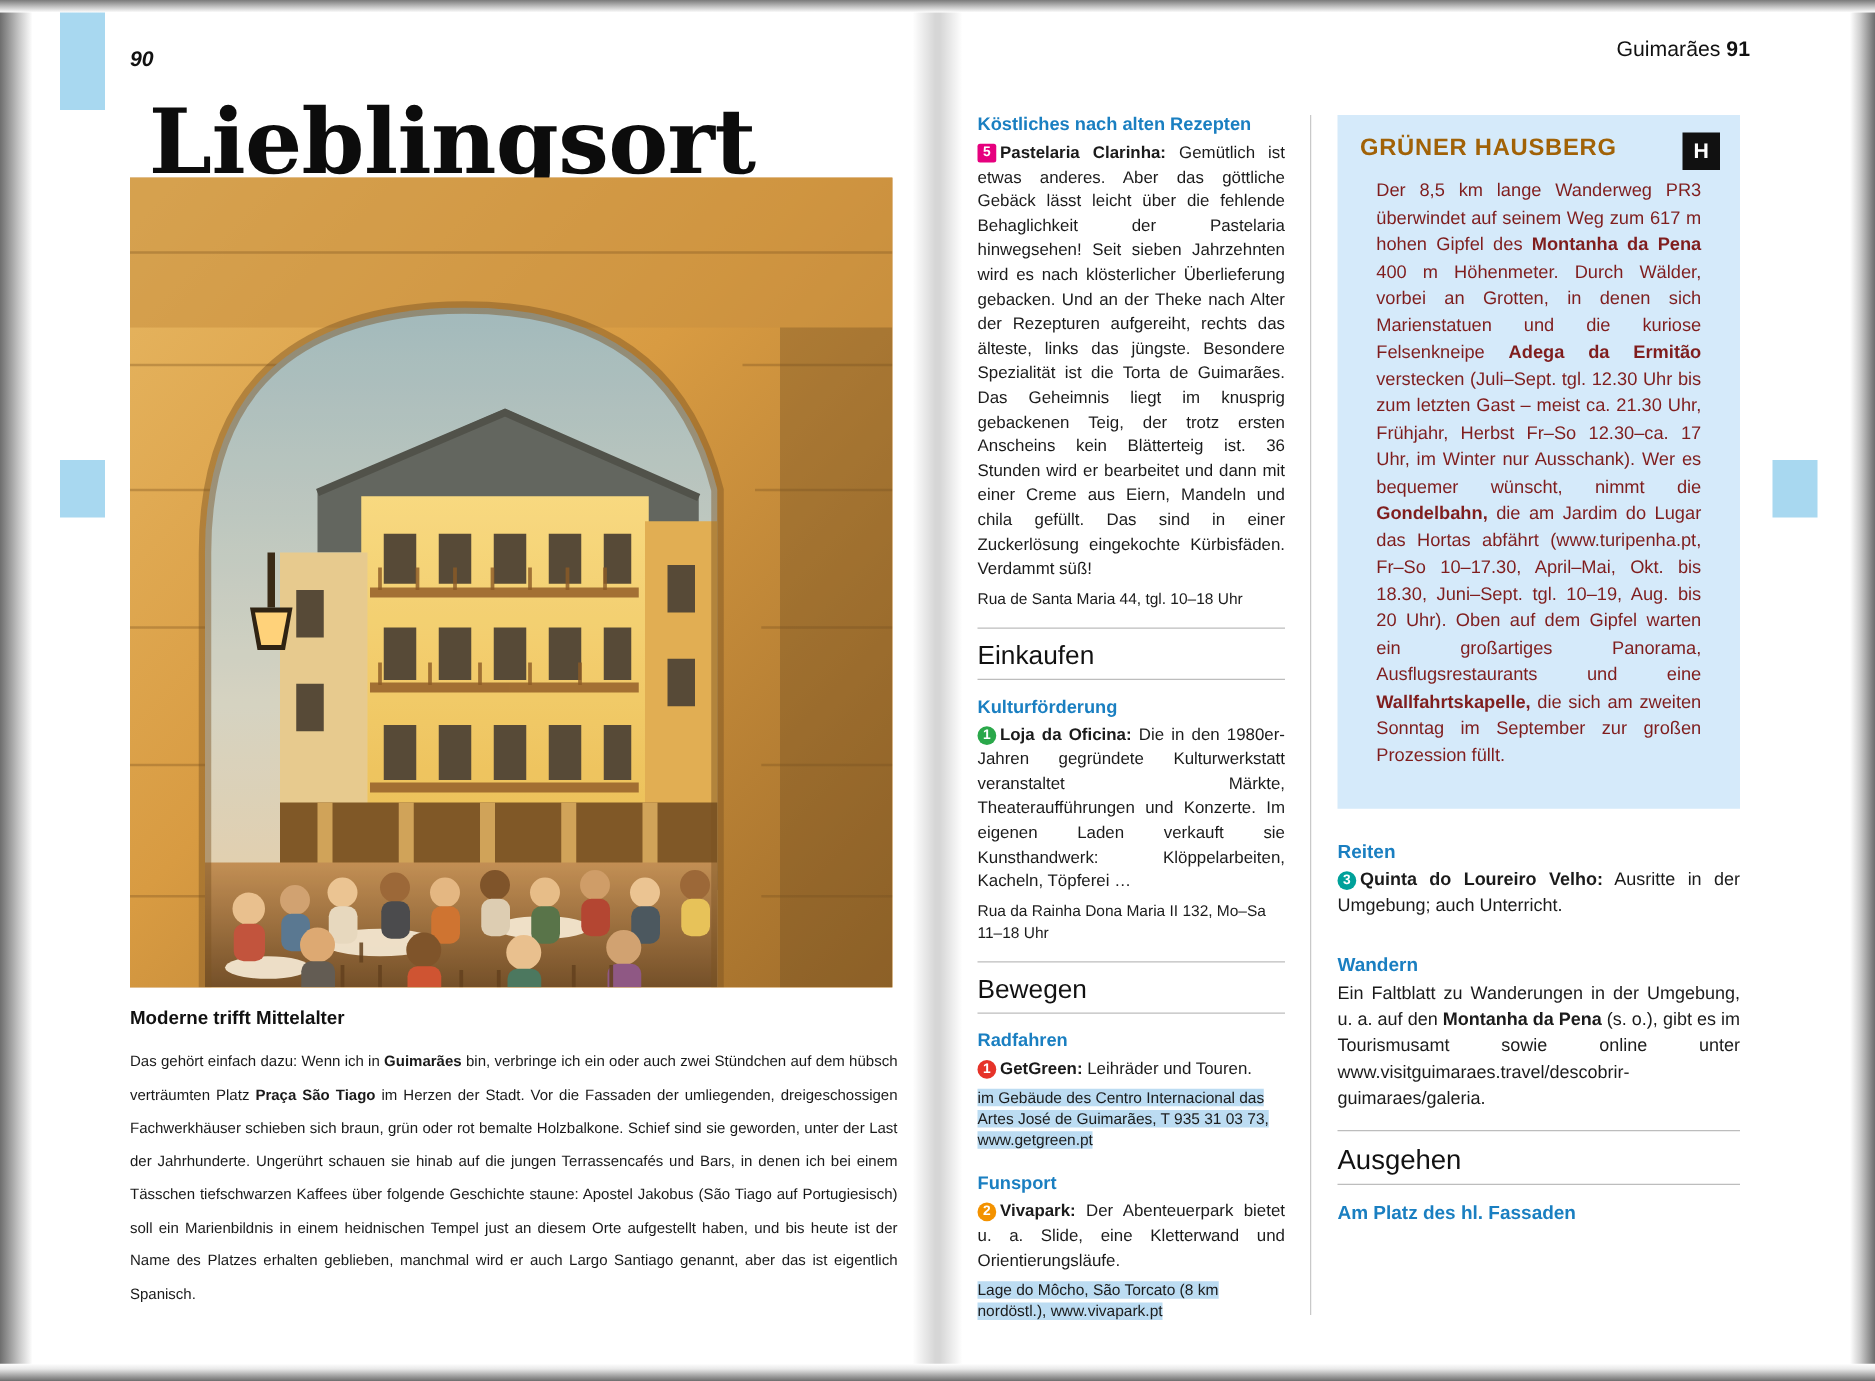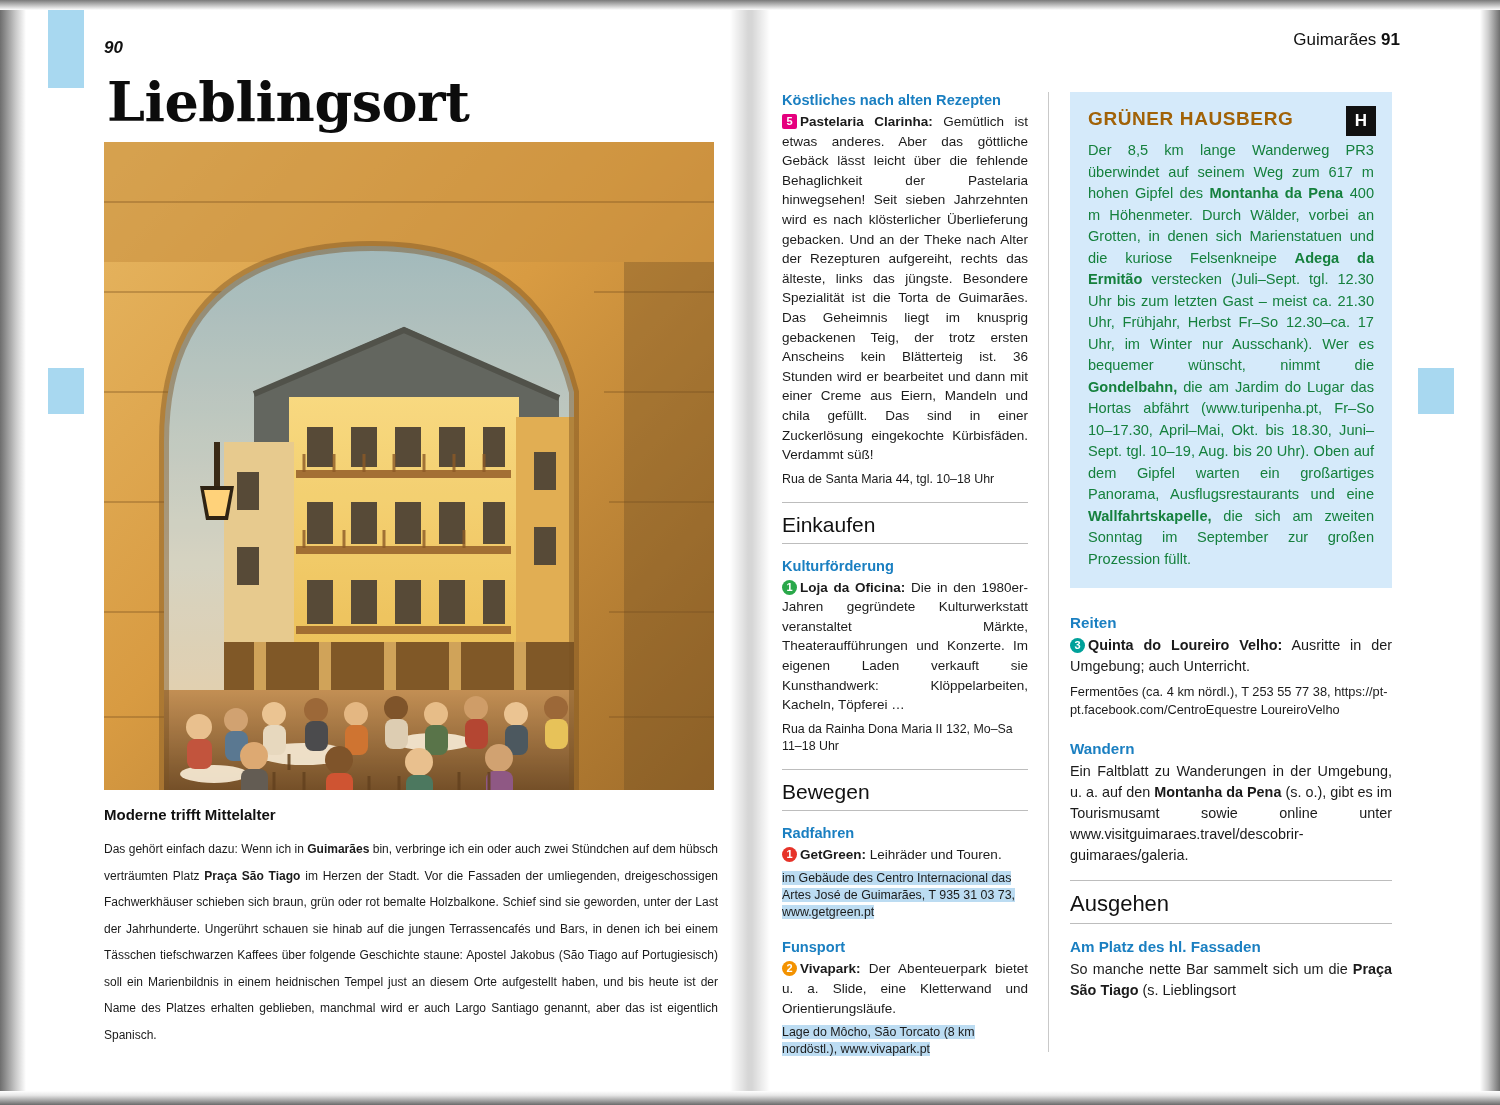--- a/index.html
+++ b/index.html
@@ -43,23 +43,23 @@
   .page-left{position:absolute;left:26px;top:8px;width:714px;height:1090px;background:#fff;}
   .tab-left{position:absolute;left:22px;width:36px;background:#a8d8f0;}
   .folio{
     position:absolute;font-size:17px;font-weight:bold;color:#111;
   }
   .folio-left{left:78px;top:30px;font-style:italic;}
   .folio-right{right:100px;top:30px;font-weight:normal;}
   .folio-right b{font-weight:bold;}
 
   .bigtitle{
-    position:absolute;left:81px;top:62px;
+    position:absolute;left:93px;top:62px;
     font-family:"DejaVu Serif", serif;
-    font-size:54px;font-weight:bold;letter-spacing:-0.5px;color:#0c0c0c;
+    font-size:72px;font-weight:bold;letter-spacing:-0.5px;color:#0c0c0c;
   }
 
   .photo{
     position:absolute;left:78px;top:134px;width:610px;height:648px;
     overflow:hidden;background:#c98b3a;
   }
   .photo svg{display:block;}
 
   .subhead{
     position:absolute;left:78px;top:798px;width:612px;
@@ -113,21 +113,21 @@
     background:#d5eafa;padding:16px 18px 18px 18px;position:relative;
   }
   .infobox h3{
     margin:0 0 10px 0;font-size:19px;letter-spacing:0.6px;color:#a16207;font-weight:bold;
   }
   .badge-h{
     position:absolute;right:16px;top:14px;width:30px;height:30px;background:#111;color:#fff;
     font-size:17px;font-weight:bold;display:flex;align-items:center;justify-content:center;
   }
   .infobox p{
-    margin:0;font-size:14.6px;line-height:21.5px;text-align:justify;color:#15803d;
+    margin:13px;font-size:14.6px;line-height:21.5px;text-align:justify;color:#7f1d1d;
   }
   .infobox p b{font-weight:bold;}
   .colB .para{font-size:14.4px;line-height:21px;}
   .colB .sec-blue{font-size:15.2px;}
   .colB .addr{font-size:12.8px;line-height:17.5px;}
   .colB .cat{font-size:22px;}
 </style>
 </head>
 <body>
 
@@ -374,33 +374,29 @@
         Der 8,5 km lange Wanderweg PR3 überwindet auf seinem Weg zum 617 m hohen Gipfel des <b>Montanha da Pena</b> 400 m Höhenmeter. Durch Wälder, vorbei an Grotten, in denen sich Marienstatuen und die kuriose Felsenkneipe <b>Adega da Ermitão</b> verstecken (Juli–Sept. tgl. 12.30 Uhr bis zum letzten Gast – meist ca. 21.30 Uhr, Frühjahr, Herbst Fr–So 12.30–ca. 17 Uhr, im Winter nur Ausschank). Wer es bequemer wünscht, nimmt die <b>Gondelbahn,</b> die am Jardim do Lugar das Hortas abfährt (www.turipenha.pt, Fr–So 10–17.30, April–Mai, Okt. bis 18.30, Juni–Sept. tgl. 10–19, Aug. bis 20 Uhr). Oben auf dem Gipfel warten ein großartiges Panorama, Ausflugsrestaurants und eine <b>Wallfahrtskapelle,</b> die sich am zweiten Sonntag im September zur großen Prozession füllt.
       </p>
     </div>
 
     <div style="height:26px"></div>
 
     <div class="sec-blue">Reiten</div>
     <p class="para">
       <span class="num n-teal">3</span><b>Quinta do Loureiro Velho:</b><span> Ausritte in der Umgebung; auch Unterricht.</span>
     </p>
-    <p class="addr">Fermentões (ca. 4 km nördl.), T 253 55 77 38, https://pt-pt.facebook.com/CentroEquestre LoureiroVelho</p>
 
     <div style="height:22px"></div>
 
     <div class="sec-blue">Wandern</div>
     <p class="para">
       <span>Ein Faltblatt zu Wanderungen in der Umgebung, u. a. auf den </span><b>Montanha da Pena</b><span> (s. o.), gibt es im Tourismusamt sowie online unter www.visitguimaraes.travel/descobrir-guimaraes/galeria.</span>
     </p>
 
     <div class="rule"></div>
     <div class="cat">Ausgehen</div>
     <div class="catrule"></div>
 
     <div class="sec-blue">Am Platz des hl. Fassaden</div>
-    <p class="para">
-      <span>So manche nette Bar sammelt sich um die </span><b>Praça São Tiago</b><span> (s. Lieblingsort</span>
-    </p>
   </div>
 
   <div class="gutter"></div>
 </div>
 
 </body></html>

